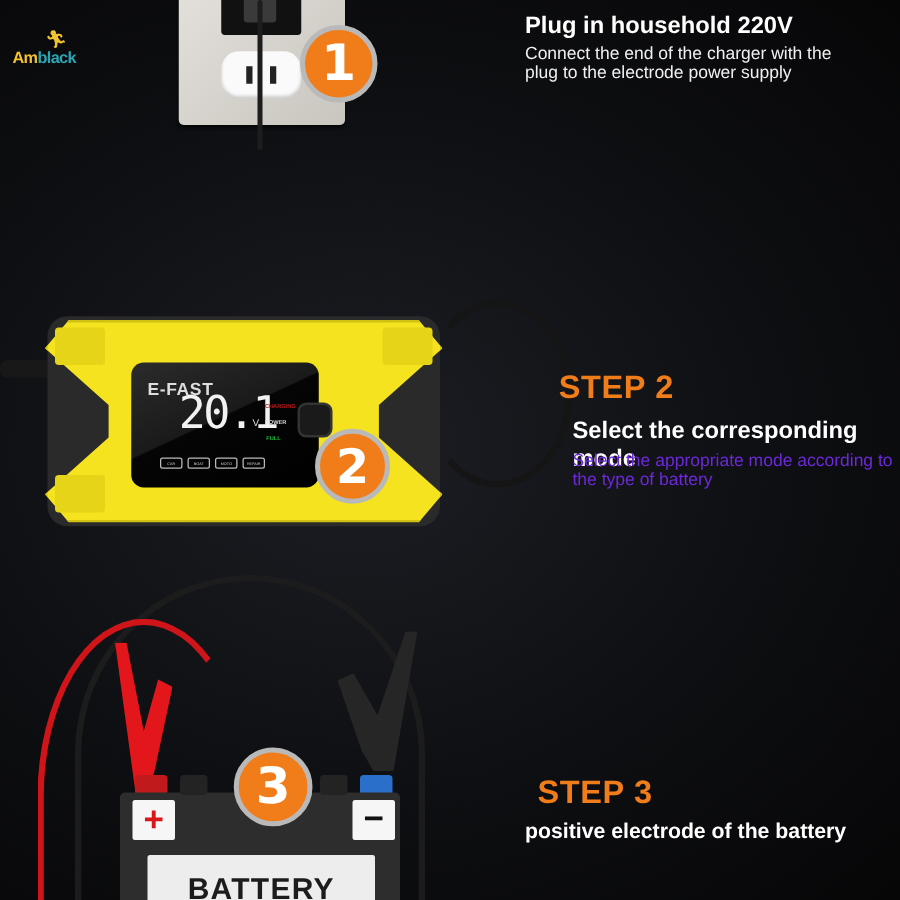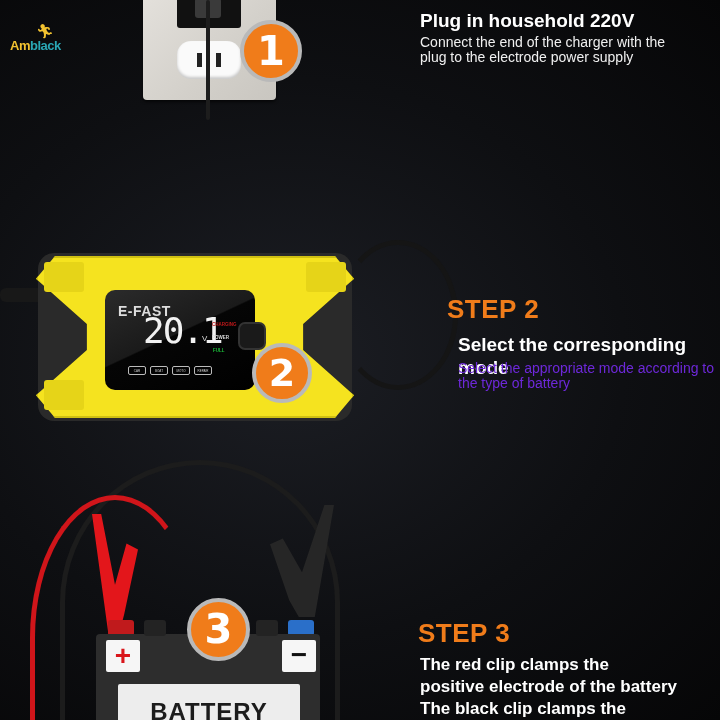--- a/index.html
+++ b/index.html
@@ -28,21 +28,21 @@
   .b2 { left: 252px; top: 343px; width: 60px; height: 60px; font-size: 38px; line-height: 52px; }
   .b3 { left: 187px; top: 598px; width: 63px; height: 63px; font-size: 40px; line-height: 55px; }
 
   
   .t1-title { left: 420px; top: 10px; font-size: 19px; font-weight: bold; text-align: center; }
   .t1-desc { left: 420px; top: 35px; font-size: 14px; line-height: 15px; width: 260px; color: #f0f0f0; }
   .step-label { color: #f07c1a; font-weight: bold; font-size: 26px; letter-spacing: 0.5px; }
   .s2-label { left: 447px; top: 278px; margin-top: 16px; }
   .s2-title { left: 458px; top: 313px; font-size: 19px; font-weight: bold; line-height: 23px; width: 260px; margin-top: 20px; }
   .s2-desc { left: 458px; top: 361px; font-size: 14px; line-height: 15px; width: 260px; color: #6d28d9; }
-  .s3-label { left: 418px; top: 618px; }
+  .s3-label { left: 430px; top: 618px; }
   .s3-desc { left: 420px; top: 654px; font-size: 17px; font-weight: bold; line-height: 22px; width: 300px; }
 
   
   .cable-l { left: 0; top: 288px; width: 48px; height: 14px; background: #181818; border-radius: 6px; }
   .cable-r { left: 338px; top: 240px; width: 110px; height: 140px; border: 5px solid #151515; border-radius: 50%; border-left-color: transparent; }
   .charger-body { left: 38px; top: 253px; width: 314px; height: 168px; background: #2a2a2a; border-radius: 16px; }
   .yellow { left: 36px; top: 256px; width: 318px; height: 162px; background: #f5e31f;
     clip-path: polygon(6% 0, 94% 0, 100% 14%, 84% 42%, 84% 58%, 100% 86%, 94% 100%, 6% 100%, 0 86%, 16% 58%, 16% 42%, 0 14%);
     box-shadow: inset 0 0 0 2px #cfc012; }
   .ytab { background: #e6d418; border-radius: 3px; }
@@ -133,16 +133,14 @@
   <div class="cap" style="left:48px"></div>
   <div class="cap" style="left:160px"></div>
 </div>
 <div class="abs plus-box">+</div>
 <div class="abs minus-box">−</div>
 <div class="abs label-plate">BATTERY</div>
 <div class="abs badge b3">3</div>
 
 <div class="abs step-label s3-label">STEP 3</div>
 <div class="abs s3-desc">
-  <div>The red clip clamps the</div>
   <div>positive electrode of the battery</div>
-  <div>The black clip clamps the</div>
 </div>
 
 </body></html>

